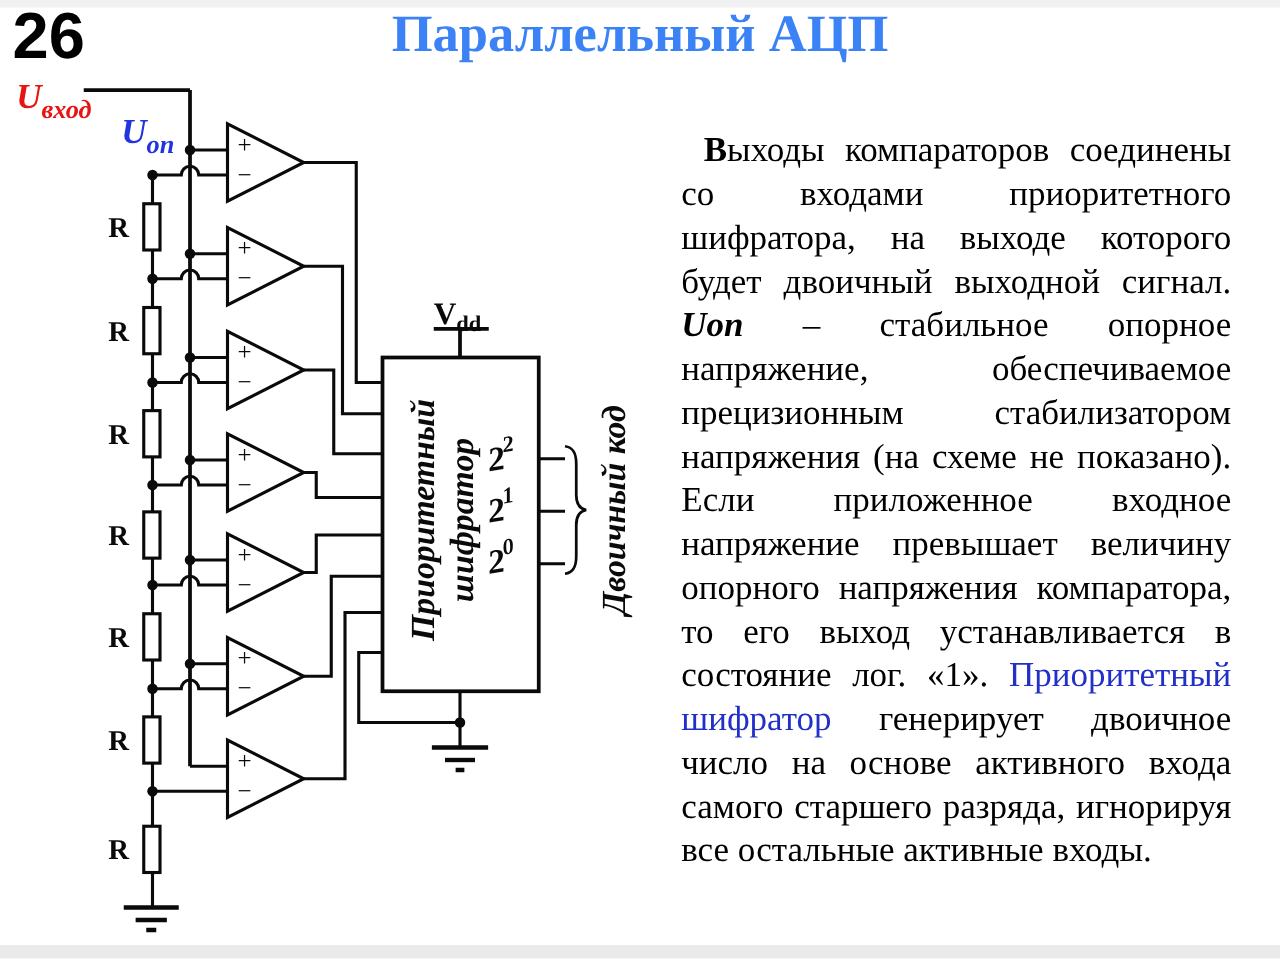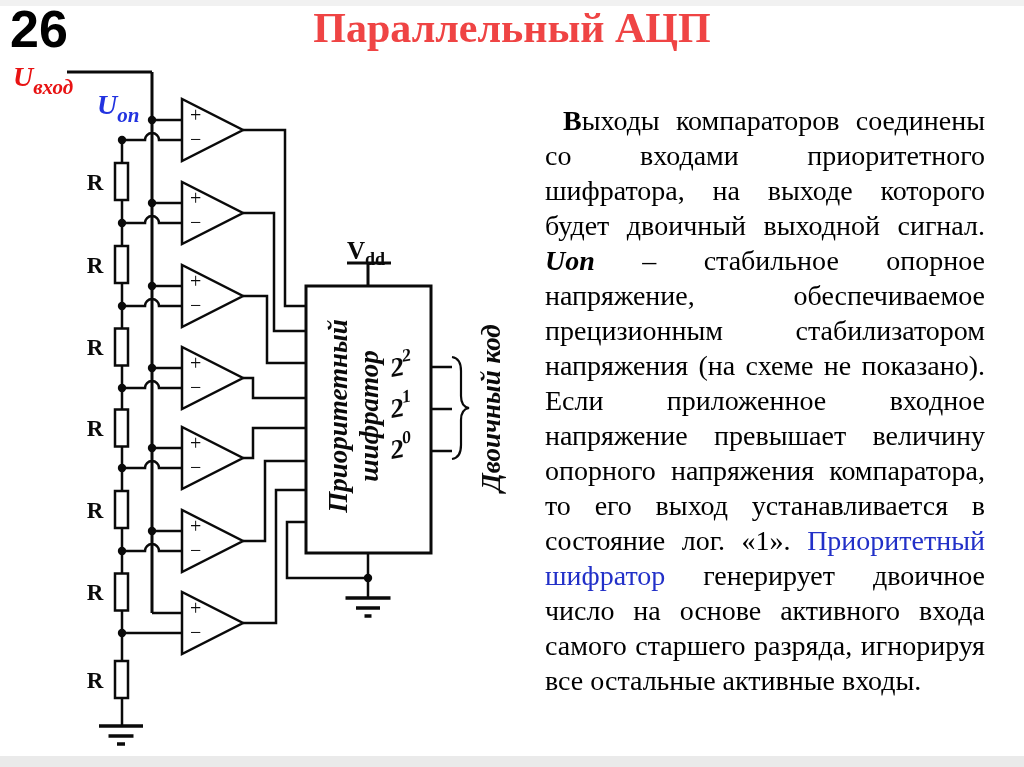--- a/index.html
+++ b/index.html
@@ -34,21 +34,21 @@
   .seg-bold{font-weight:bold;}
   .seg-bi{font-weight:bold;font-style:italic;}
 </style>
 </head>
 <body>
 
 <div class="strip-top"></div>
 <div class="strip-bottom"></div>
 
 <div class="slide-number">26</div>
-<div class="slide-title" style="color: #ef4444;">Параллельный АЦП</div>
+<div class="slide-title" style="color: #3b82f6;">Параллельный АЦП</div>
 
 <div class="circuit-wrap">
   <svg id="circuit" width="520" height="767" viewBox="0 0 520 767" xmlns="http://www.w3.org/2000/svg">
       <g>
         <path d="M67,72 H152 M152,72 V613" fill="none" stroke="#0a0a0a" stroke-width="3"></path>
         <path d="M122,140 V726" fill="none" stroke="#0a0a0a" stroke-width="2.5"></path>
         <path d="M152,120 H182" fill="none" stroke="#0a0a0a" stroke-width="2.5"></path>
         <path d="M122,140 H145 A7,7 0 0 1 159,140 H182" fill="none" stroke="#0a0a0a" stroke-width="2.5"></path>
         <path d="M243,130 H285 V306 H306" fill="none" stroke="#0a0a0a" stroke-width="2.5"></path>
         <path d="M152,203 H182" fill="none" stroke="#0a0a0a" stroke-width="2.5"></path>

